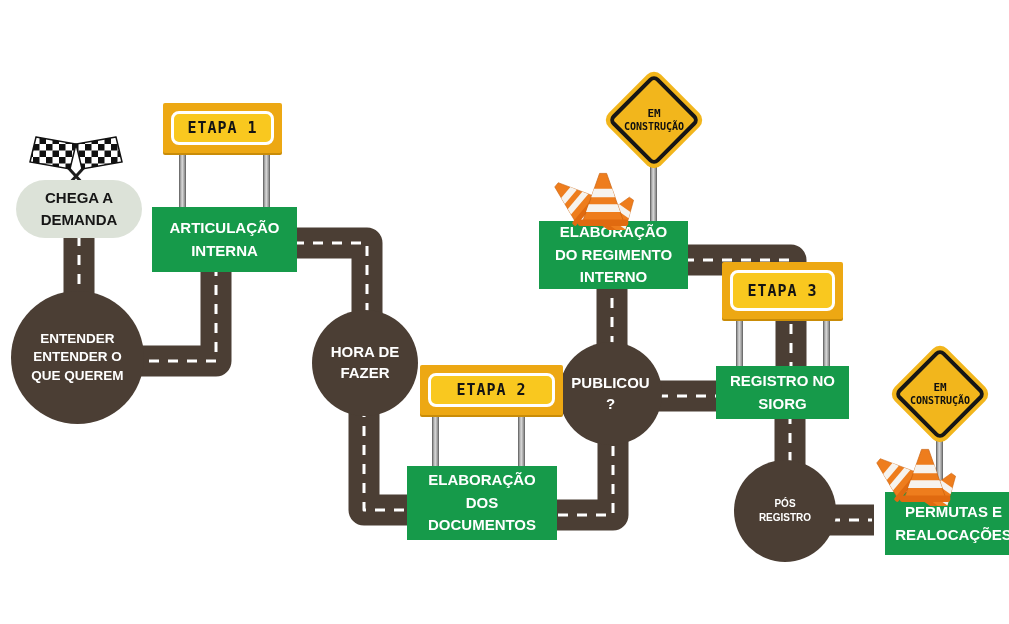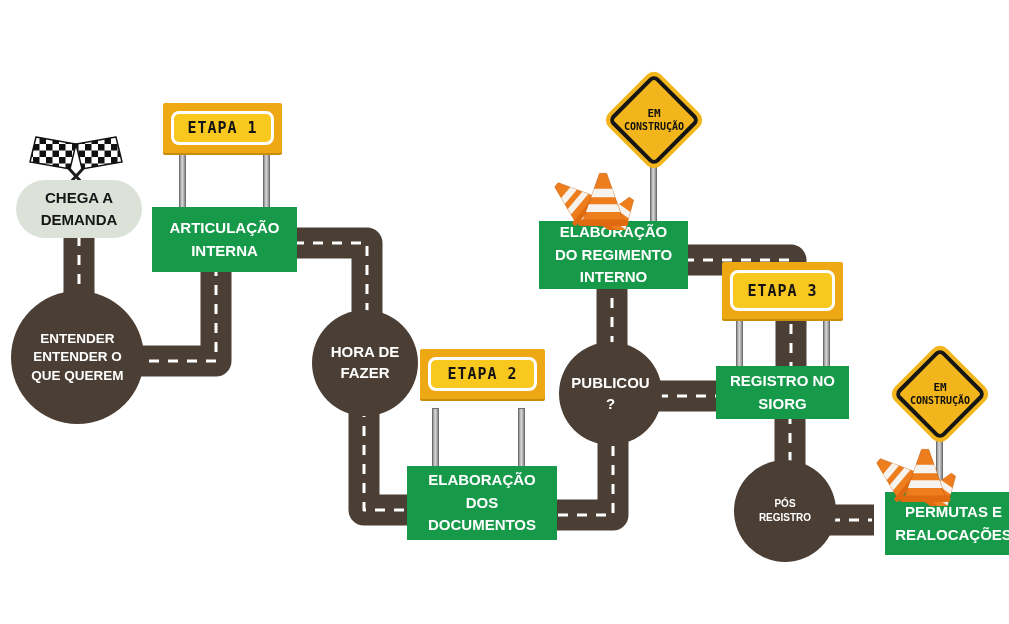--- a/index.html
+++ b/index.html
@@ -147,21 +147,21 @@
     <div class="ln">INTERNA</div>
   </div>
 
   <div class="node-circle" style="left:312px;top:310px;width:106px;height:106px;font-size:15px">
     <div class="ln">HORA DE</div>
     <div class="ln">FAZER</div>
   </div>
 
   <div class="post" style="left:432px;top:408px;height:62px"></div>
   <div class="post" style="left:518px;top:408px;height:62px"></div>
-  <div class="etapa-sign" style="left:420px;top:349px;width:125px;height:50px">
+  <div class="etapa-sign" style="left:420px;top:365px;width:143px;height:50px">
     <div class="etapa-inner">ETAPA 2</div>
   </div>
   <div class="green-box" style="left:407px;top:466px;width:150px;height:74px">
     <div class="ln">ELABORAÇÃO</div>
     <div class="ln">DOS</div>
     <div class="ln">DOCUMENTOS</div>
   </div>
 
   <div class="node-circle" style="left:559px;top:342px;width:103px;height:103px;font-size:15px">
     <div class="ln">PUBLICOU</div>

